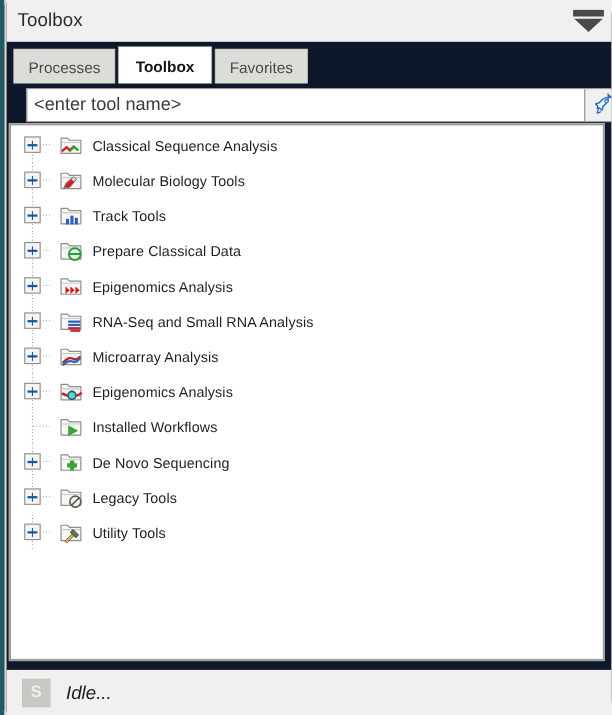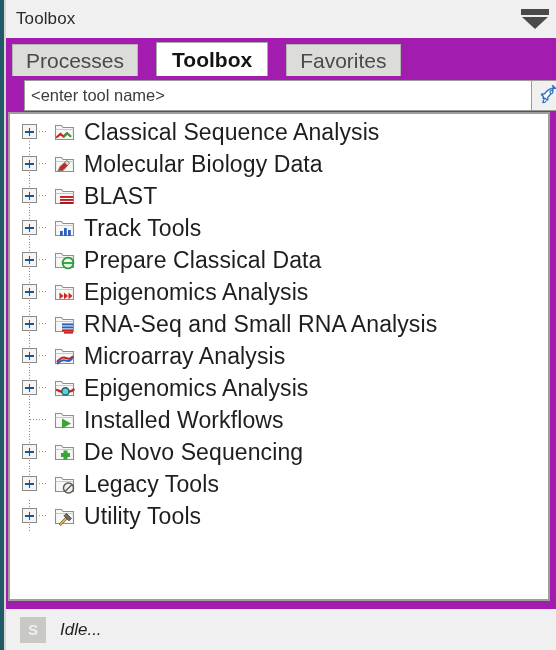--- a/index.html
+++ b/index.html
@@ -13,21 +13,21 @@
     background: #f0f0f0;
     font-family: "Liberation Sans", sans-serif;
     -webkit-font-smoothing: none;
   }
 
   #app {
     position: relative;
     width: 556px;
     height: 650px;
     box-sizing: border-box;
-    background: #a21caf;
+    background: #0f172a;
     border-radius: 14px;
   }
 
   
   .accent-stripe {
     position: absolute;
     left: 0;
     top: 0;
     width: 4px;
     height: 650px;
@@ -93,22 +93,22 @@
     display: flex;
     align-items: flex-end;
     padding-left: 6px;
     box-sizing: border-box;
   }
   .tab {
     height: 32px;
     display: flex;
     align-items: center;
     padding: 0 13px;
-    margin-right: 18px;
-    font-size: 21px;
+    margin-right: 2px;
+    font-size: 14px;
     color: #4a4a4a;
     background: #dcdcd8;
     border: 1px solid #b4b4b0;
     border-bottom: none;
     box-sizing: border-box;
     cursor: pointer;
     border-radius: 1px 1px 0 0;
   }
   .tab.active {
     background: #ffffff;
@@ -244,21 +244,21 @@
     background: #15569b;
   }
   .icon-cell {
     width: 30px;
     flex: 0 0 30px;
     display: flex;
     align-items: center;
     justify-content: center;
   }
   .row-label {
-    font-size: 23px;
+    font-size: 13px;
     color: #1e1e1e;
     white-space: nowrap;
     padding-left: 4px;
     letter-spacing: 0.1px;
     text-align: right;
   }
 
   
   .statusbar {
     position: absolute;
@@ -357,38 +357,21 @@
             <span class="expander"></span>
           </span>
           <span class="icon-cell">
             <svg width="24" height="22" viewBox="0 0 24 22">
               <path d="M2.5 4.5 h6 l1.6 2 h10.4 v12 h-18 z" fill="#f7f7f5" stroke="#8e8e8a" stroke-width="1.1" stroke-linejoin="round"></path>
               <path d="M2.5 8.5 h18" stroke="#c9c9c5" stroke-width="1"></path>
               <path d="M5 18 l2-4.5 7-6 2.6 2.6 -6.2 7.2 z" fill="#d9d9d5" stroke="#6f6f6b" stroke-width="0.9"></path>
               <path d="M5.6 17.4 l1.6-3.6 4.6-4 2.6 2.6 -4.3 4.6 z" fill="#cc2222"></path>
             </svg>
           </span>
-          <span class="row-label">Molecular Biology Data</span>
-        </div>
-        <div class="treerow">
-          <span class="gutter">
-            <span class="spine"></span>
-            <span class="elbow"></span>
-            <span class="expander"></span>
-          </span>
-          <span class="icon-cell">
-            <svg width="24" height="22" viewBox="0 0 24 22">
-              <path d="M2.5 4.5 h6 l1.6 2 h10.4 v12 h-18 z" fill="#f7f7f5" stroke="#8e8e8a" stroke-width="1.1" stroke-linejoin="round"></path>
-              <path d="M2.5 8.5 h18" stroke="#c9c9c5" stroke-width="1"></path>
-              <rect x="7" y="11" width="13" height="1.9" fill="#c21f1f"></rect>
-              <rect x="7" y="14" width="13" height="1.9" fill="#c21f1f"></rect>
-              <rect x="7" y="17" width="13" height="1.9" fill="#a01818"></rect>
-            </svg>
-          </span>
-          <span class="row-label">BLAST</span>
+          <span class="row-label">Molecular Biology Tools</span>
         </div>
         <div class="treerow">
           <span class="gutter">
             <span class="spine"></span>
             <span class="elbow"></span>
             <span class="expander"></span>
           </span>
           <span class="icon-cell">
             <svg width="24" height="22" viewBox="0 0 24 22">
               <path d="M2.5 4.5 h6 l1.6 2 h10.4 v12 h-18 z" fill="#f7f7f5" stroke="#8e8e8a" stroke-width="1.1" stroke-linejoin="round"></path>

